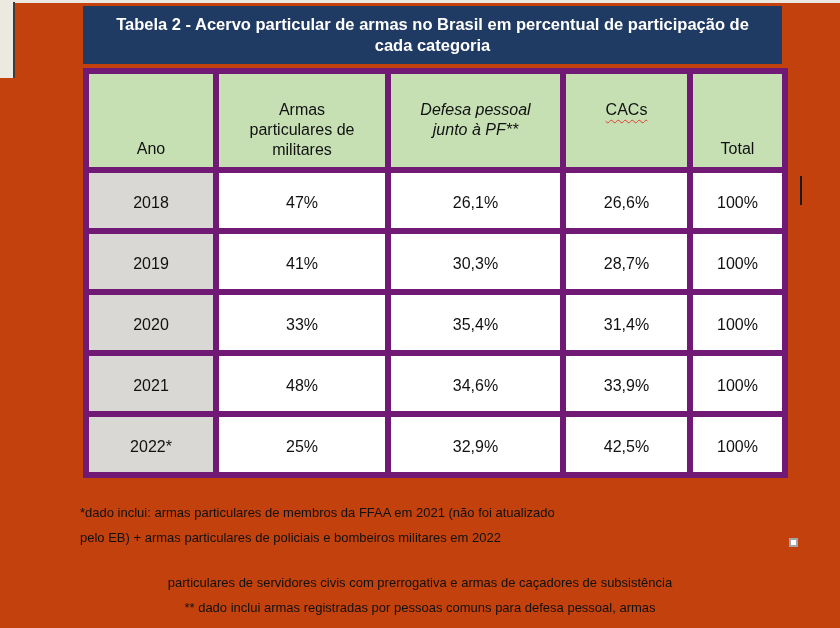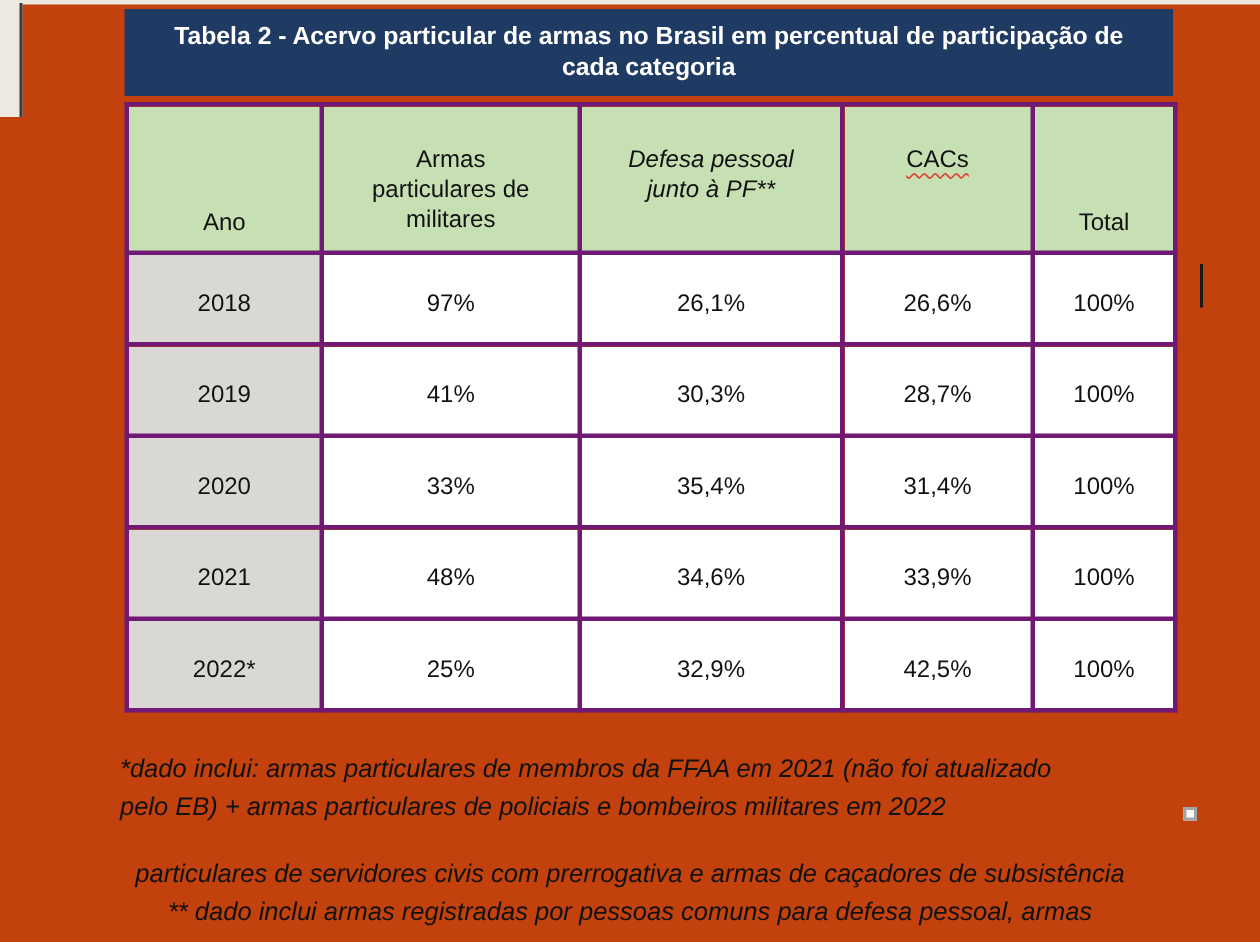--- a/index.html
+++ b/index.html
@@ -43,21 +43,21 @@
   
   table.acervo {
     position: absolute; left: 83px; top: 68px;
     border-collapse: collapse;
     table-layout: fixed;
     width: 699px;
     font-size: 16px;
     color: #111111;
   }
   table.acervo td, table.acervo th {
-    border: 3px solid #701a75;
+    border: 6px solid #701a75;
     text-align: center;
     font-weight: 400;
     overflow: hidden;
   }
   tr.head-row { height: 99px; }
   tr.data-row { height: 61px; }
   th.h-green { background: #C6E0B4; }
   th.h-bottom { vertical-align: bottom; padding-bottom: 9px; }
   th.h-top { vertical-align: top; padding-top: 26px; line-height: 20px; }
   th.h-narrow { padding-left: 26px; padding-right: 26px; }
@@ -85,22 +85,21 @@
   .handle {
     position: absolute; left: 789px; top: 538px;
     width: 9px; height: 9px;
     background: #ffffff;
     border: 2px solid #A3A3AC;
   }
 
   
   .footnote {
     position: absolute;
-    font-style: italic;
-    font-size: 17px;
+    font-size: 13px;
     line-height: 25px;
     color: #111111;
   }
   .footnote-1 {
     left: 80px; top: 500px; width: 710px;
     text-align: left;
   }
   .footnote-2 {
     left: 10px; top: 570px; width: 820px;
     text-align: center;
@@ -131,21 +130,21 @@
       <tr class="head-row">
         <th class="h-green h-bottom">Ano</th>
         <th class="h-green h-top h-narrow">Armas particulares de militares</th>
         <th class="h-green h-top h-mid">Defesa pessoal junto à PF**</th>
         <th class="h-green h-top"><span class="squiggle">CACs</span></th>
         <th class="h-green h-bottom">Total</th>
       </tr>
 
       <tr class="data-row">
         <td class="year-cell">2018</td>
-        <td class="val-cell">97%</td>
+        <td class="val-cell">47%</td>
         <td class="val-cell">26,1%</td>
         <td class="val-cell">26,6%</td>
         <td class="val-cell">100%</td>
       </tr>
 
       <tr class="data-row">
         <td class="year-cell">2019</td>
         <td class="val-cell">41%</td>
         <td class="val-cell">30,3%</td>
         <td class="val-cell">28,7%</td>

